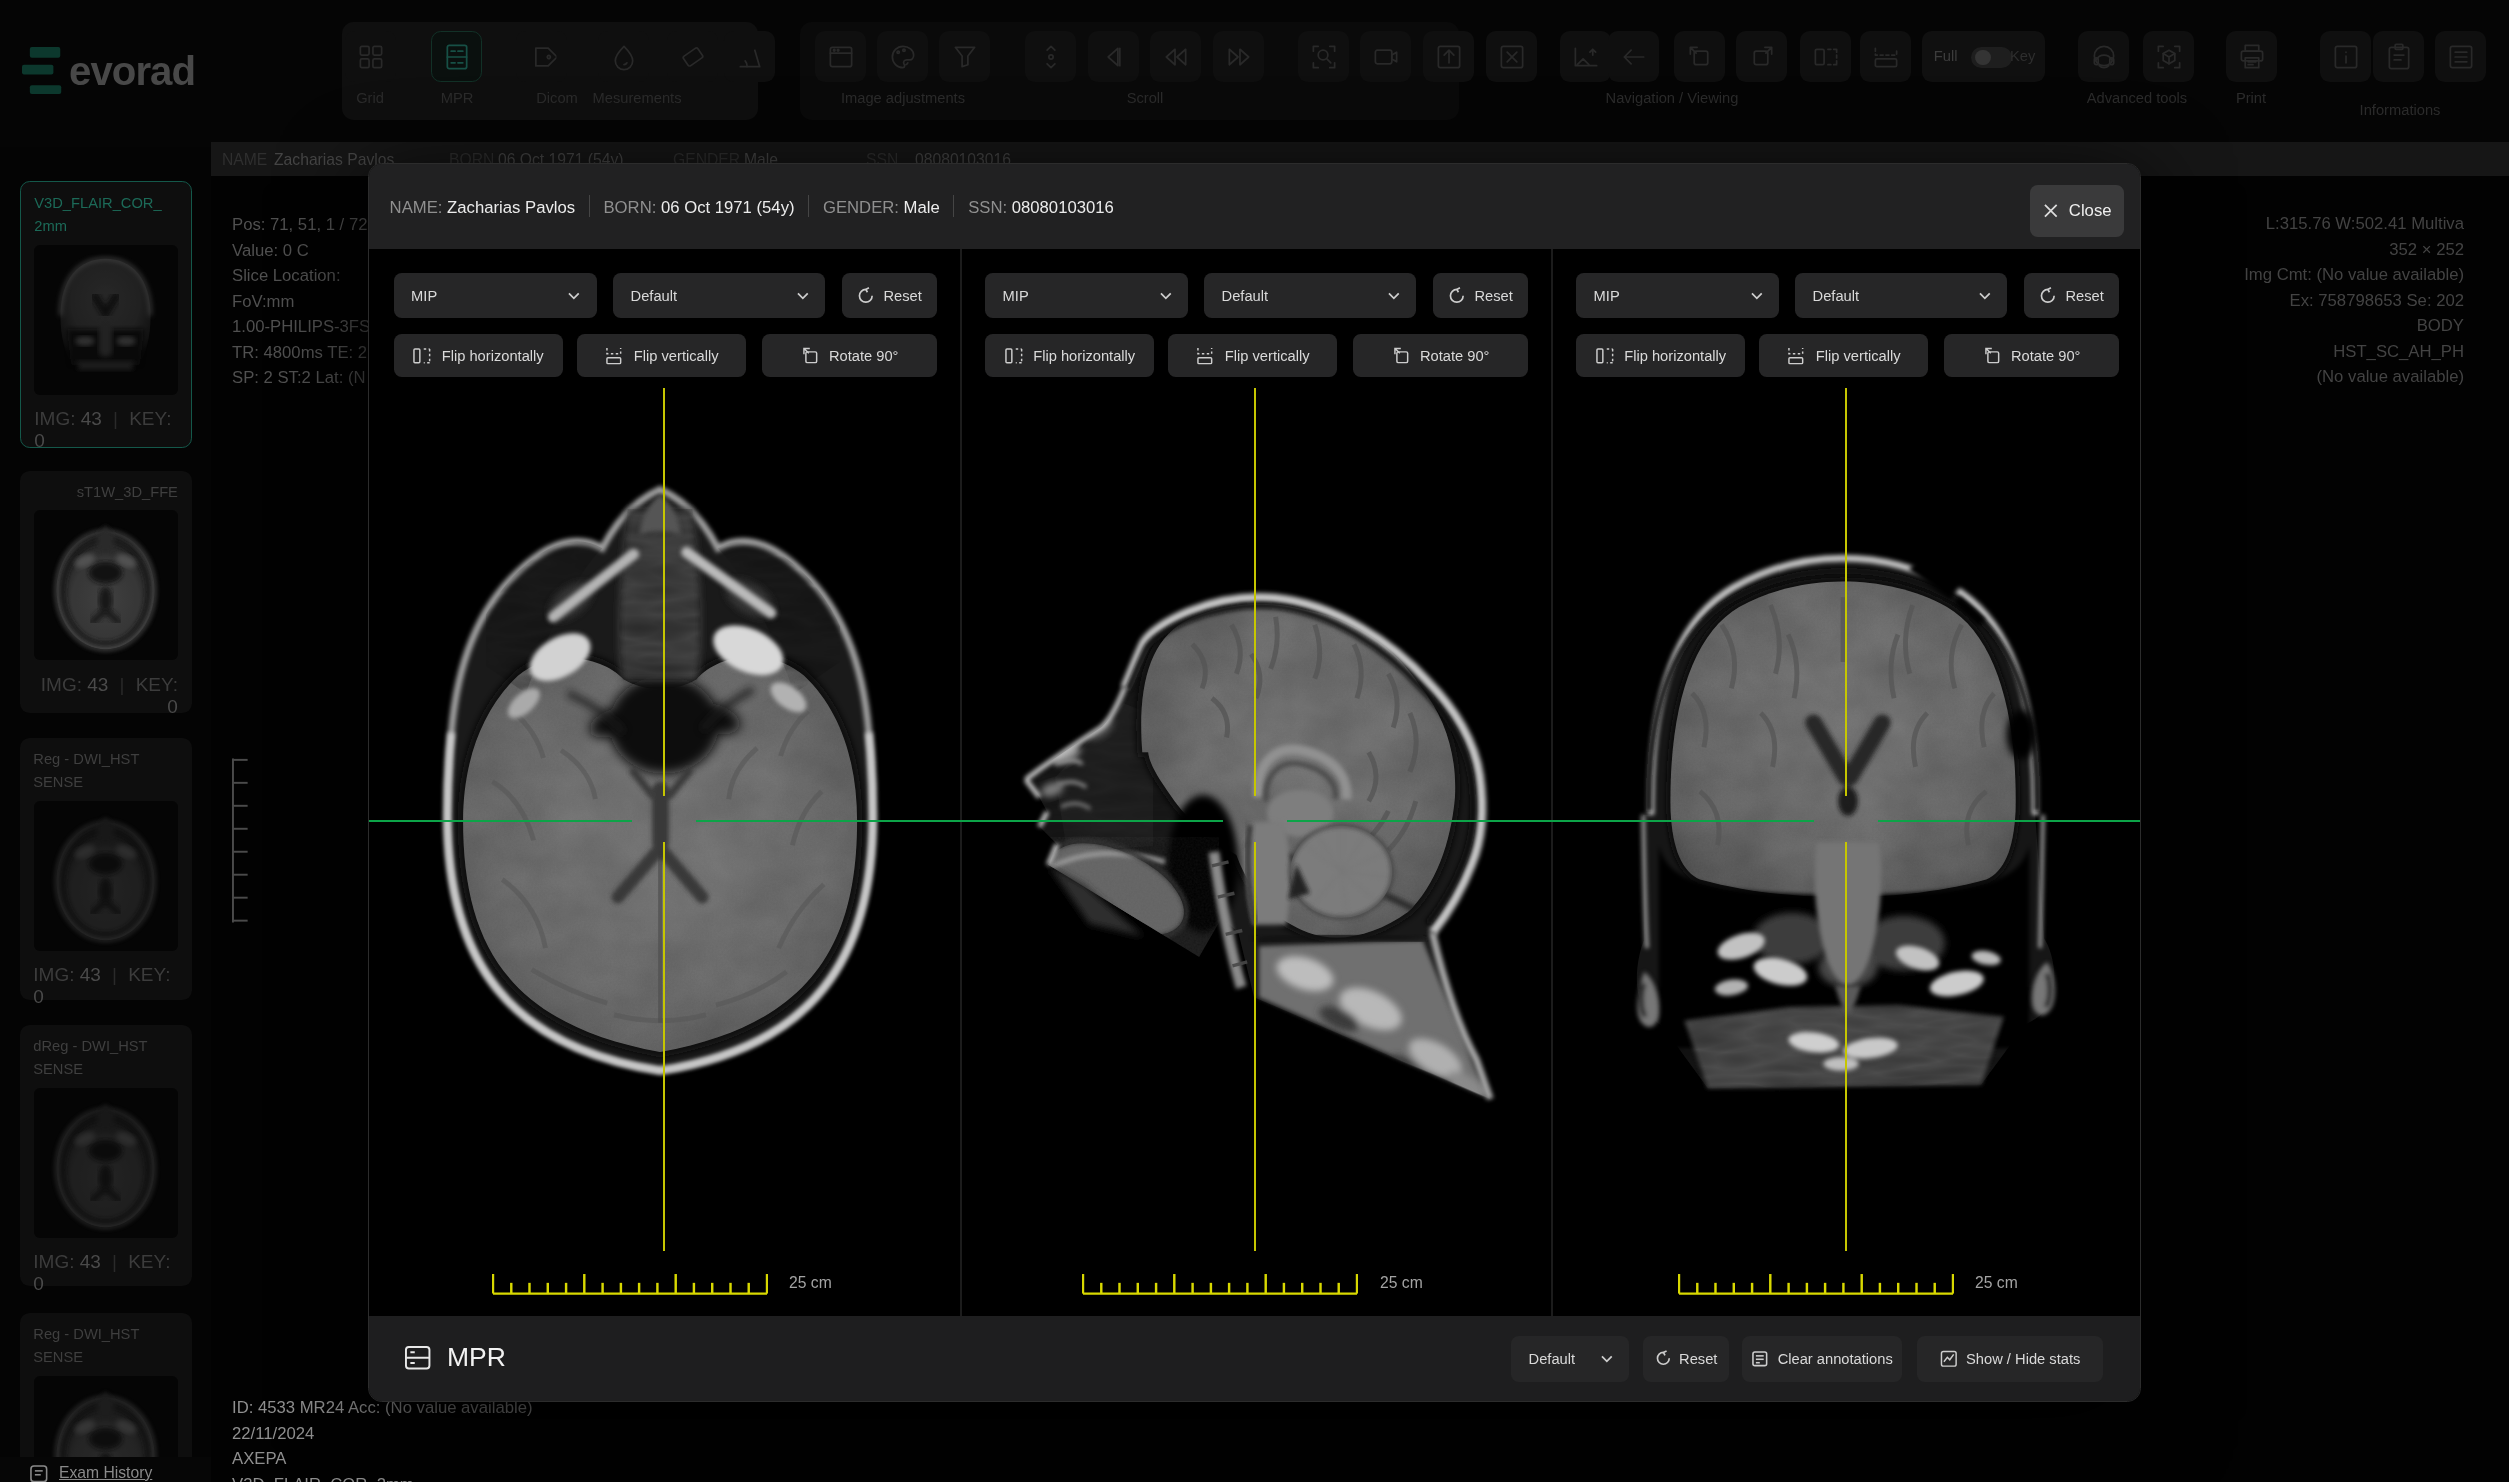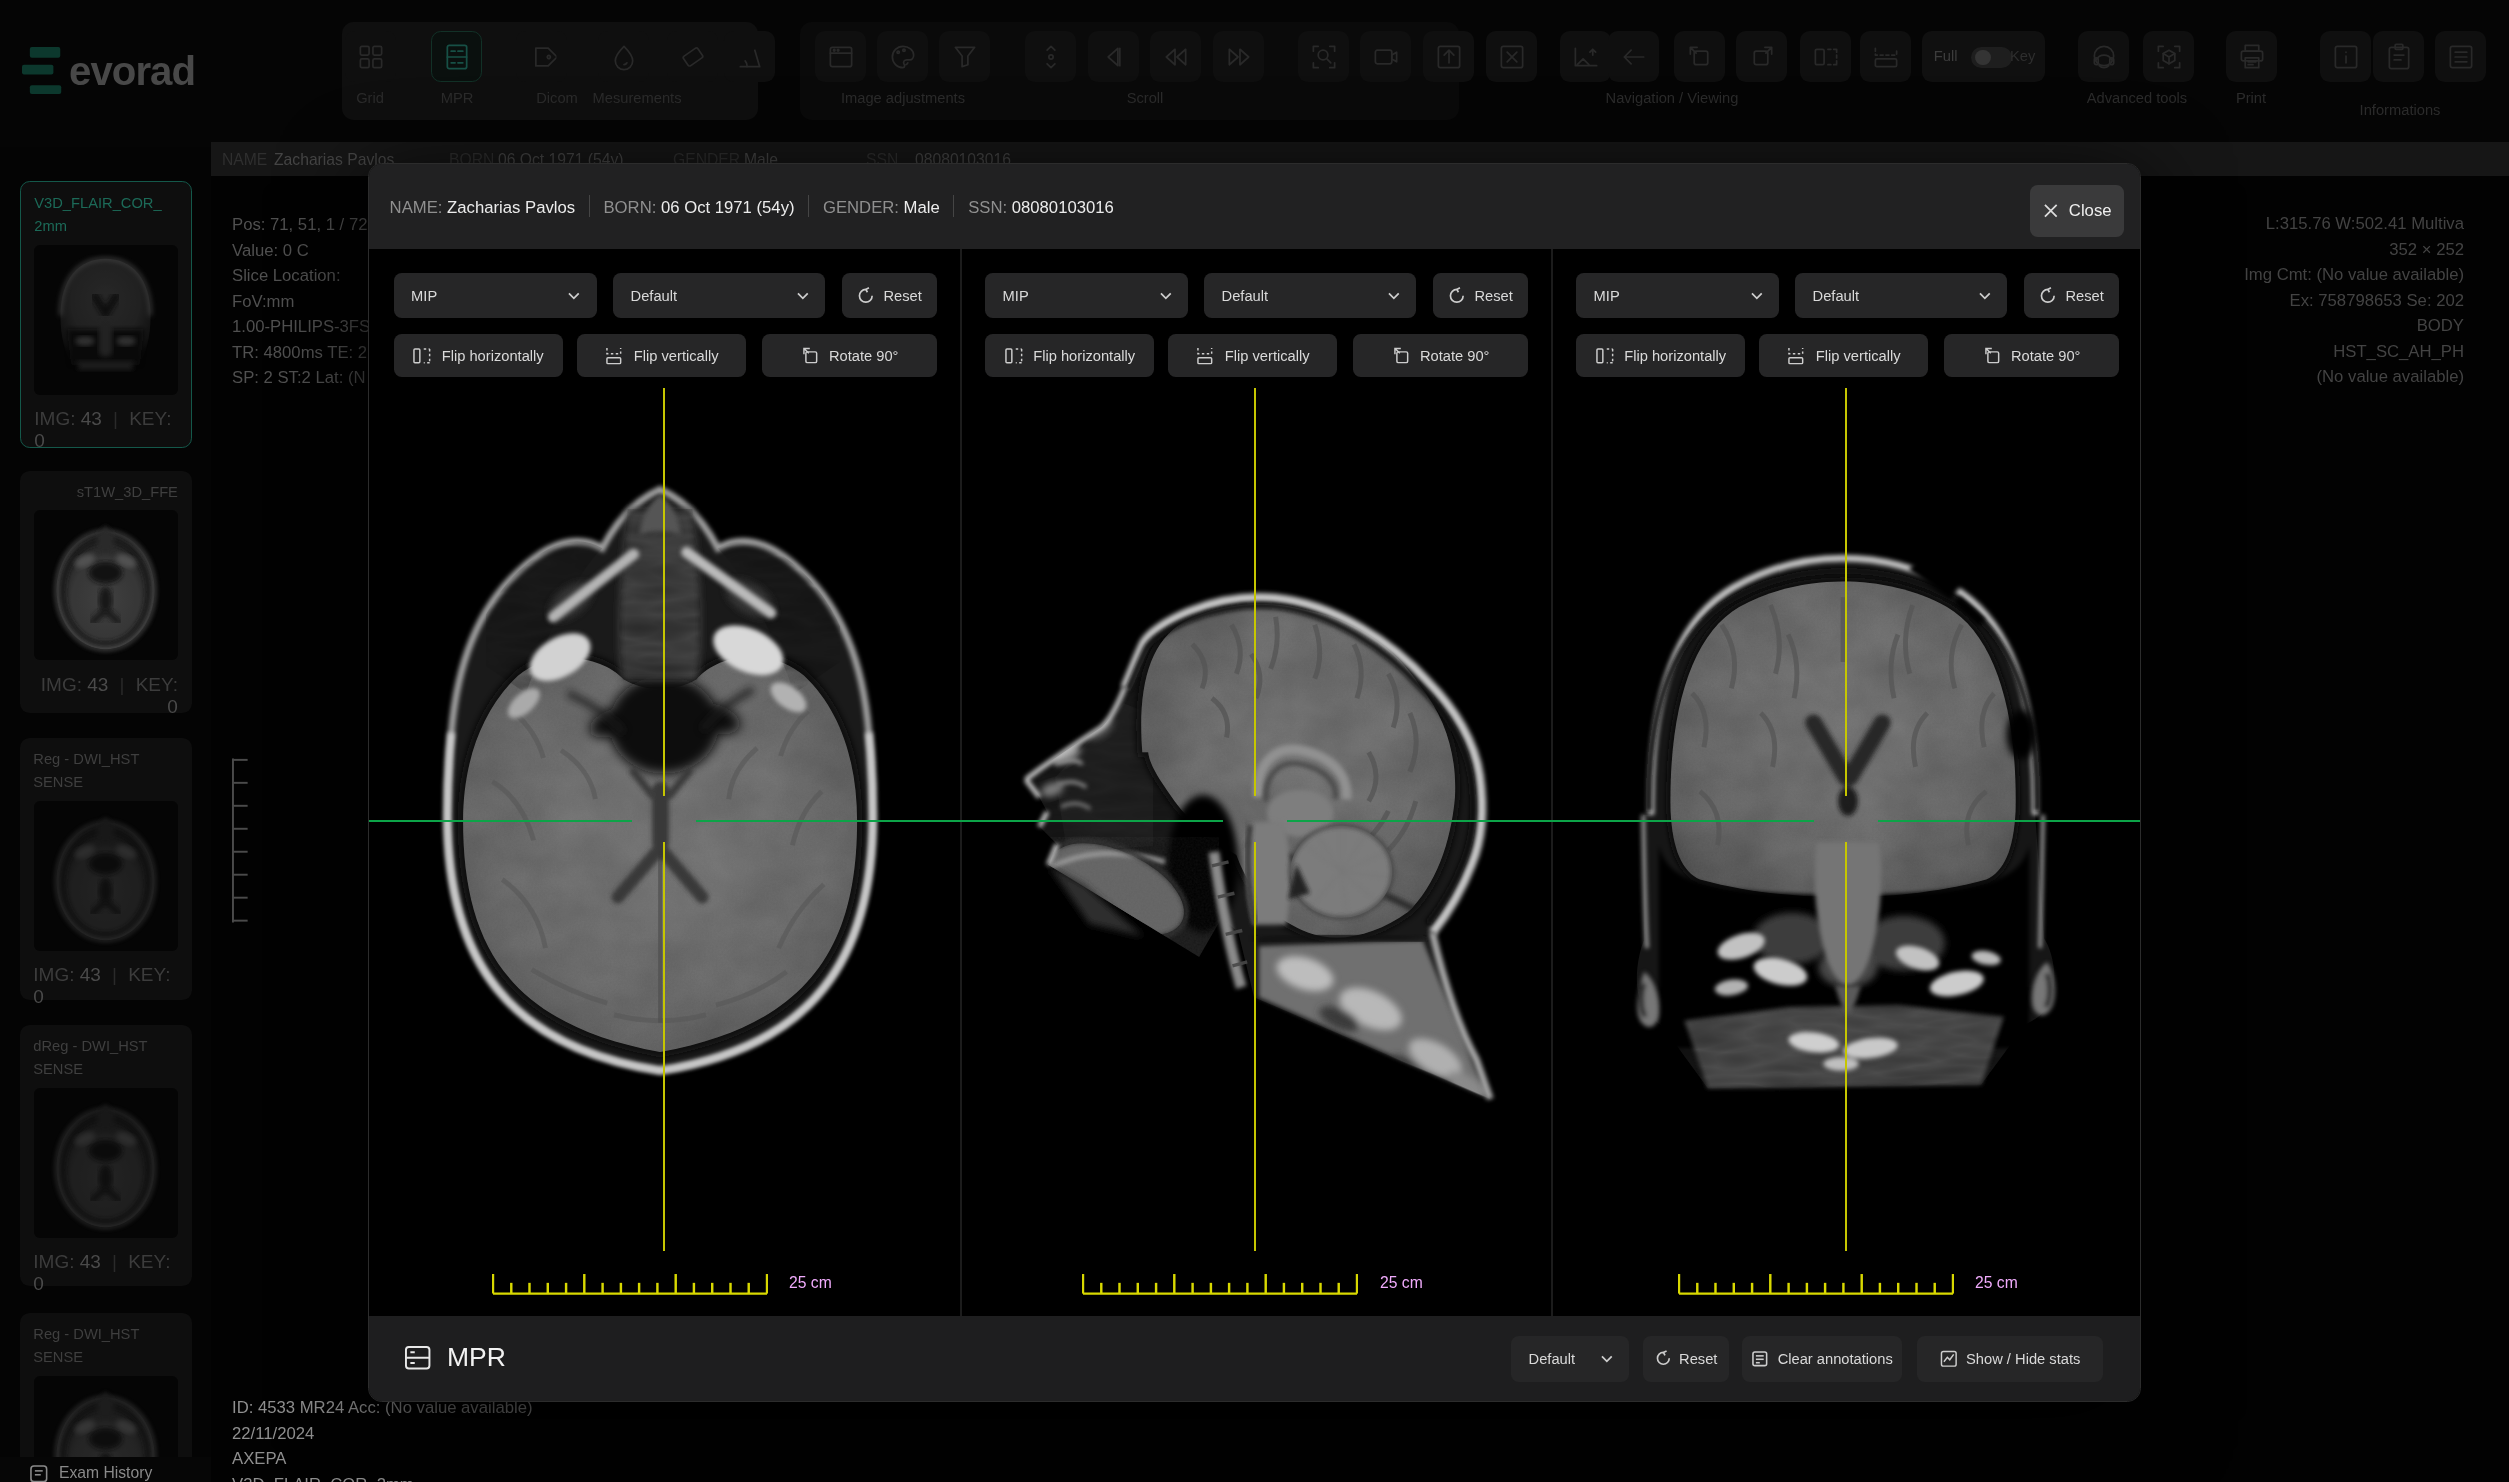--- a/index.html
+++ b/index.html
@@ -18,21 +18,21 @@
            background:#000; border-radius:13.7px; box-shadow:0 19.6px 88px rgba(0,0,0,.95); overflow:hidden; border:1px solid #2c2c2c; }
   #mhead { position:absolute; left:0; top:0; width:100%; height:85px; background:#212122; }
   #mfoot { position:absolute; left:0; bottom:0; width:100%; height:85px; background:#1e1e1f; }
   .mlabel { color:#8f8f8f; font-size:16.7px;text-align:right; }
   .mval { color:#ececec; font-size:16.7px; }
   .msep { display:inline-block; width:1px; height:21.6px; background:#454545; vertical-align:-3.9px; margin:0 13.7px; }
   .btn { position:absolute; background:#262627; border-radius:7.8px; color:#d9d9d9; font-size:14.7px; display:flex; align-items:center; }
   .panelsep { position:absolute; top:85px; width:2px; height:1068px; background:#1c1c1c; }
   .yline { position:absolute; width:2px; background:#c6c600; }
   .gline { position:absolute; height:2px; background:#0ca448; }
-  .r25 { position:absolute; color:#f0abfc; font-size:15.7px; }
+  .r25 { position:absolute; color:#a3a3a3; font-size:15.7px; }
 </style>
 </head>
 <body>
 <div id="stage">
   <div id="toolbar" class="abs" style="left:0;top:0;width:2509px;height:147px;background:#050505;"></div>
   <svg class="abs" style="left:21.6px;top:45px" width="206" height="55" viewBox="0 0 210 56">
     <rect x="8" y="2" width="31" height="11" rx="2" fill="#0c382d"></rect>
     <rect x="0" y="20" width="32" height="10" rx="2" fill="#0c382d"></rect>
     <rect x="8" y="41" width="32" height="9" rx="2" fill="#0c382d"></rect>
     <text x="48" y="41" font-size="41" font-weight="bold" fill="#484848" font-family="Liberation Sans" letter-spacing="-1">evorad</text>
@@ -402,21 +402,21 @@
 </g>
         </svg></div>
 
 </div>
 <div class="abs" style="left:0;top:1457px;width:211px;height:26.5px;background:#060606;">
   <svg class="abs" style="left:29px;top:6.9px" width="19.6" height="19.6" viewBox="0 0 20 20" fill="none" stroke="#8a8a8a" stroke-width="1.6">
         <rect x="2" y="2" width="16" height="16" rx="3"></rect>
         <line x1="6" y1="7" x2="14" y2="7"></line>
         <line x1="6" y1="11" x2="12" y2="11"></line>
       </svg>
-  <span class="abs" style="left:59px;top:6.9px;font-size:15.7px;color:#8a8a8a;">Exam History</span>
+  <span class="abs" style="left:59px;top:6.9px;font-size:15.7px;color:#8a8a8a;text-decoration:underline;">Exam History</span>
 </div>
   <div class="abs" style="left:211px;top:142px;width:2298px;height:34px;background:#161616;"></div>
 <div class="abs" style="top:151px;font-size:15.7px;color:#2f2f2f;">
  <span class="abs" style="left:222px;">NAME</span>
       <span class="abs" style="left:274px;color:#454545;white-space:nowrap;">Zacharias Pavlos</span>
  <span class="abs" style="left:449px;">BORN</span>
       <span class="abs" style="left:498px;color:#454545;white-space:nowrap;">06 Oct 1971 (54y)</span>
  <span class="abs" style="left:673px;">GENDER</span>
       <span class="abs" style="left:744px;color:#454545;">Male</span>
  <span class="abs" style="left:866px;">SSN</span>

